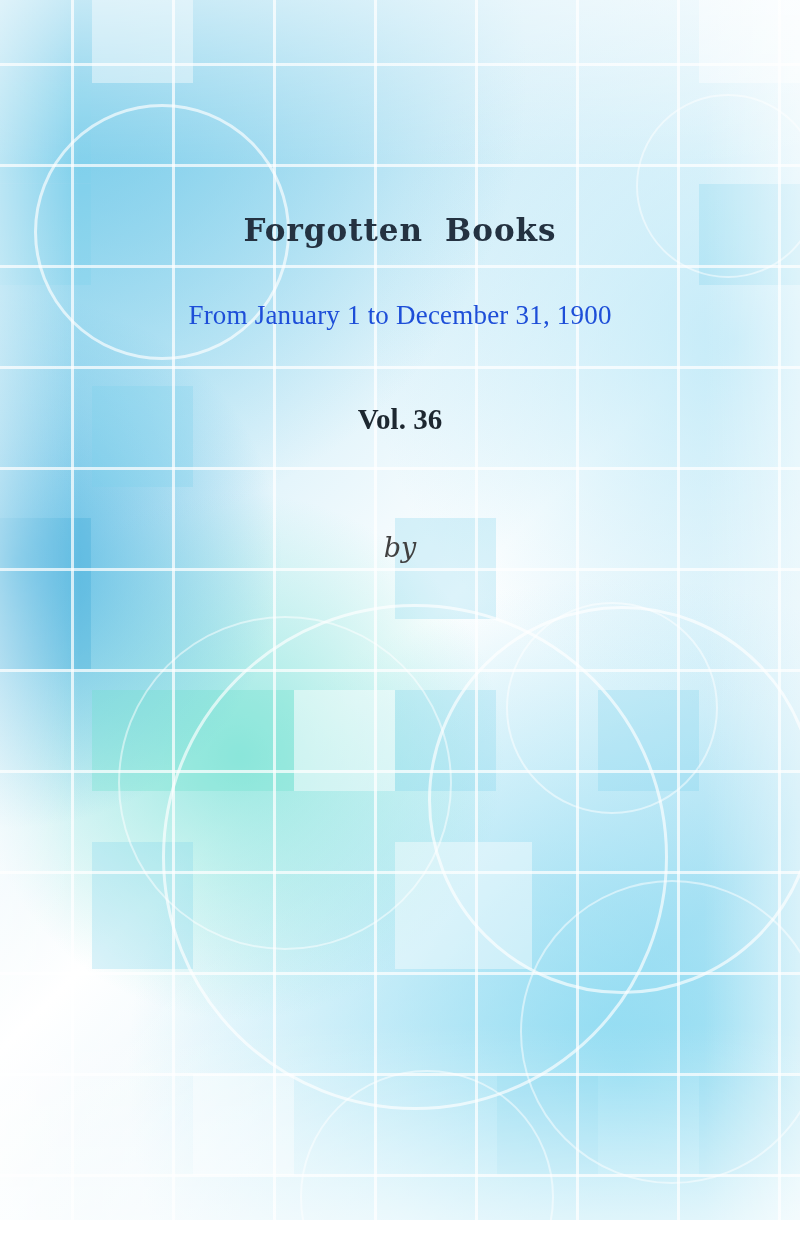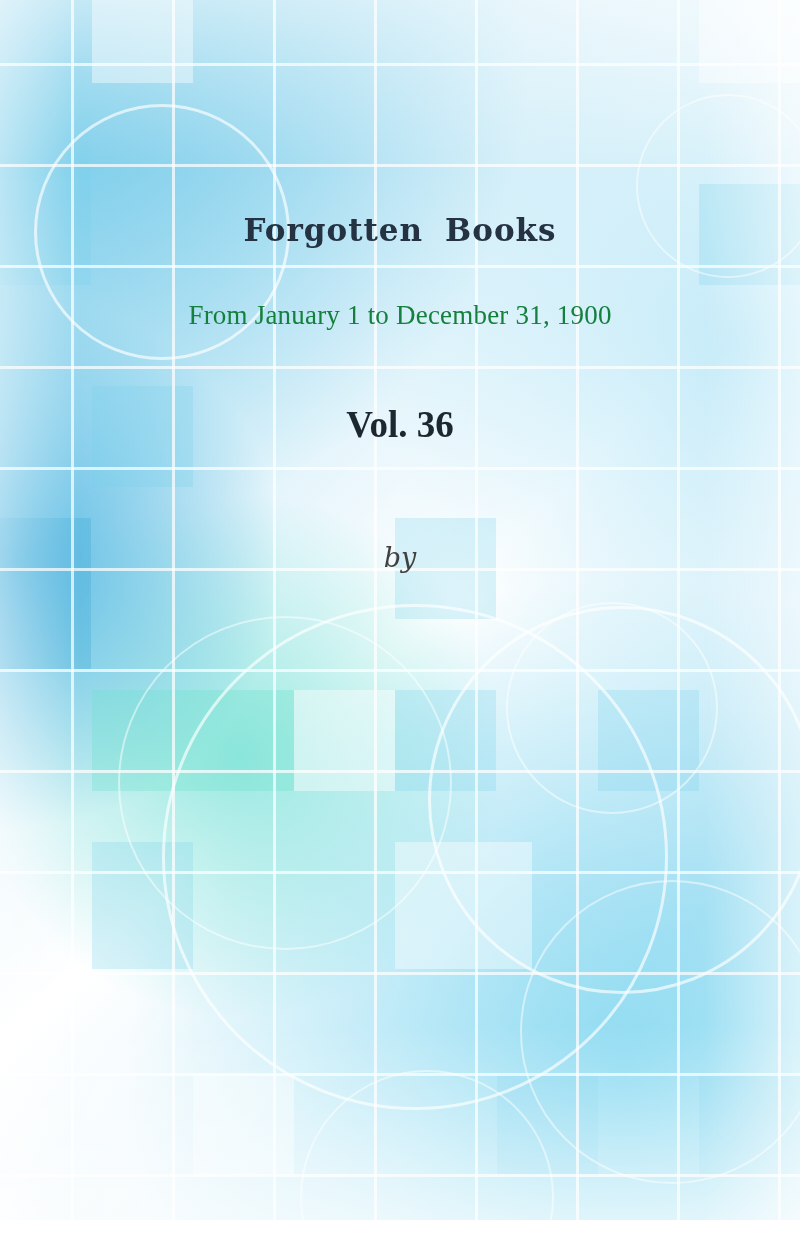--- a/index.html
+++ b/index.html
@@ -122,28 +122,28 @@
     letter-spacing: 1px;
     color: #1d2730;
     max-width: 700px;
   }
   .title .line { display: block; white-space: nowrap; }
 
   .subtitle {
     margin-top: 52px;
     font-family: "Liberation Serif", serif;
     font-size: 27px;
-    color: #15803d;
+    color: #1d4ed8;
     letter-spacing: 0.2px;
   }
 
   .volume {
     margin-top: 72px;
     font-family: "Liberation Serif", serif;
-    font-size: 37px;
+    font-size: 29px;
     font-weight: bold;
     color: #1d2730;
   }
 
   .byword {
     margin-top: 96px;
     font-family: "DejaVu Serif", serif;
     font-size: 27px;
     font-style: italic;
     color: #404040;

